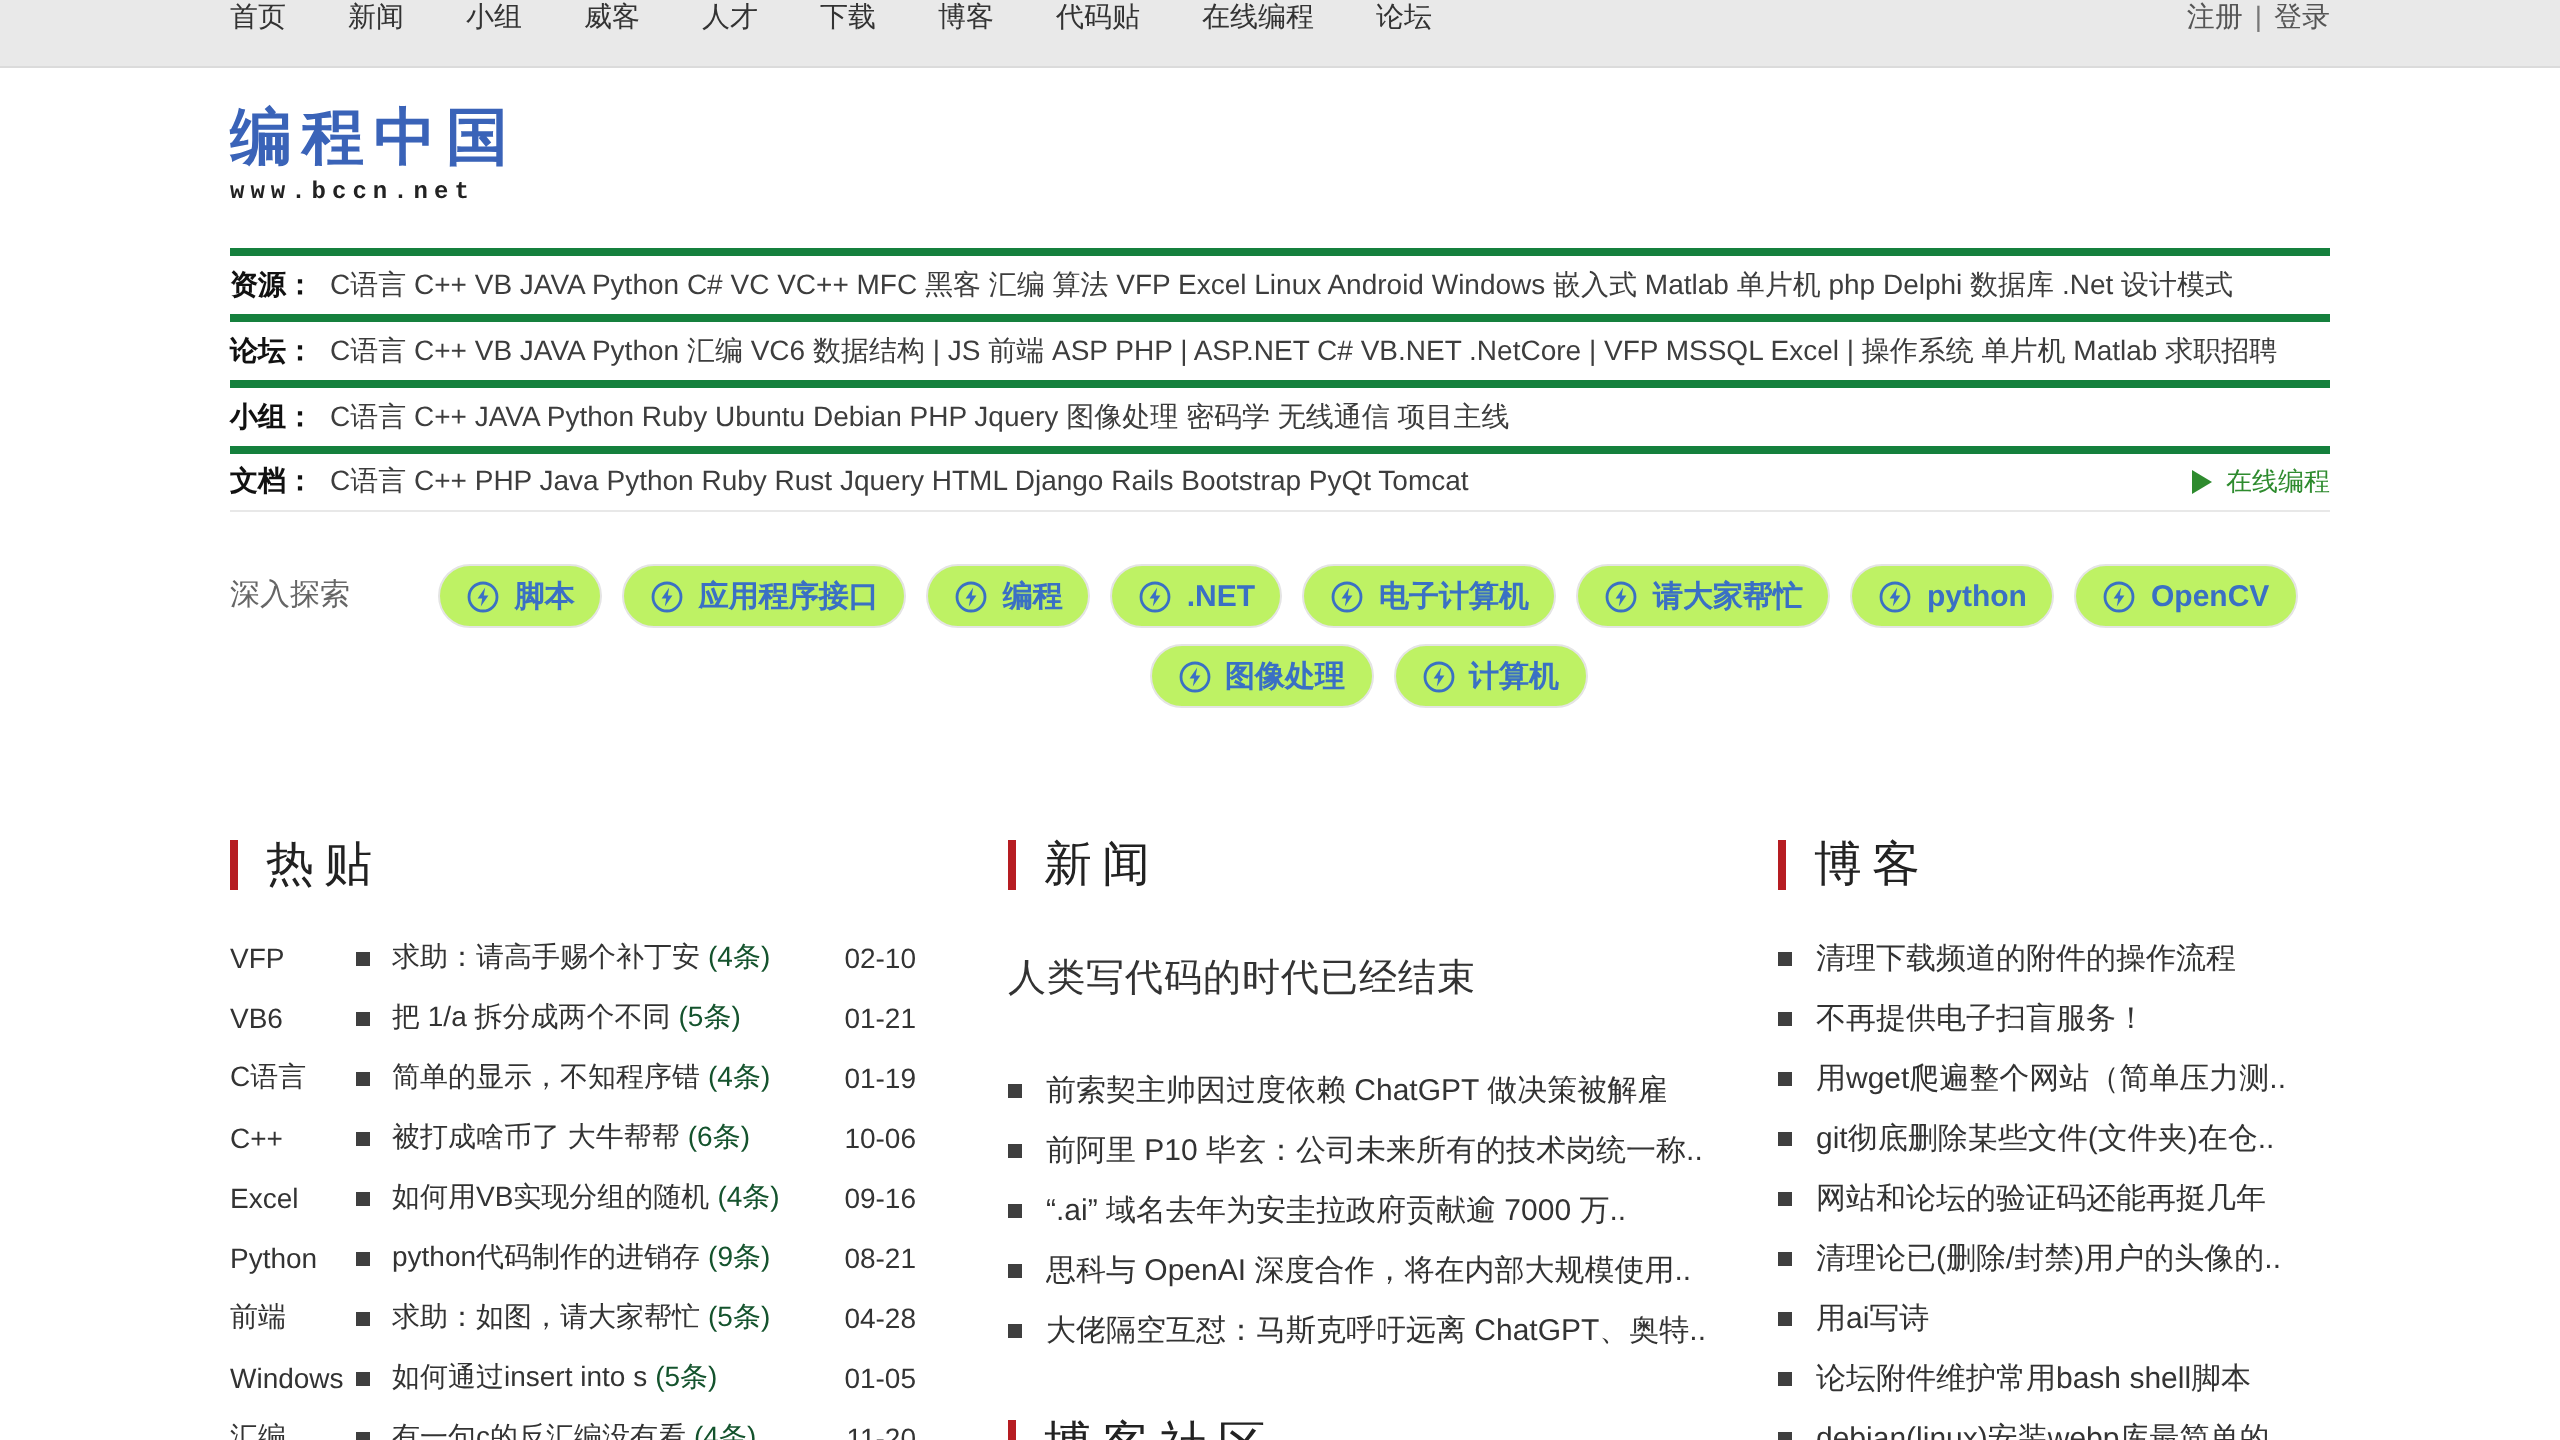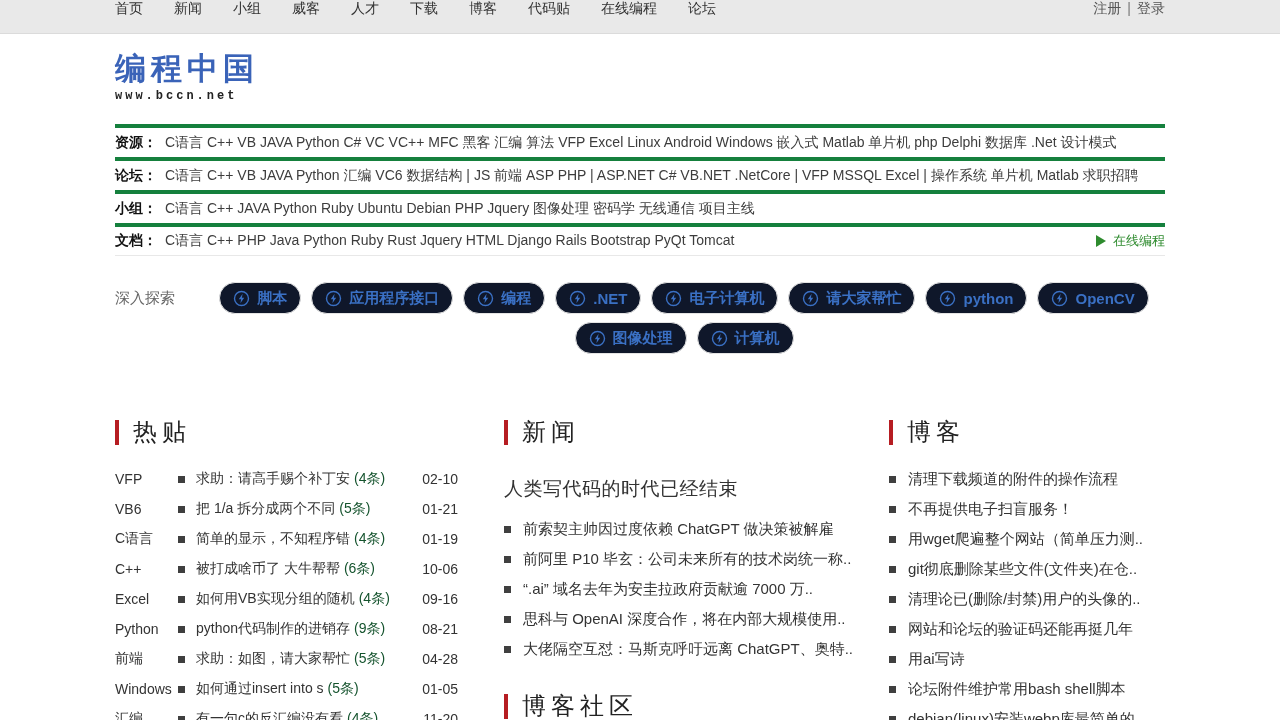--- a/index.html
+++ b/index.html
@@ -32,41 +32,41 @@
   .res-content { color:#3d3d3d; flex:1; white-space:nowrap; overflow:hidden; cursor:pointer; }
   .online-link { color:var(--link-green,#2e8b2e); display:flex; align-items:center; gap:7px; font-size:13px; cursor:pointer; white-space:nowrap; }
   .play-icon { width:0; height:0; border-left:10px solid var(--link-green,#2e8b2e); border-top:6px solid transparent; border-bottom:6px solid transparent; }
 
   
   .explore { display:flex; margin-top:26px; }
   .explore-label { color:#666; font-size:15px; line-height:32px; width:88px; flex:none; }
   .tags { flex:1; display:flex; flex-wrap:wrap; justify-content:center; gap:8px 10px; }
   .tag { display:inline-flex; align-items:center; gap:7px; border:1px solid #e4e4e4; border-radius:17px;
          padding:0 13px; height:32px; color:var(--tag-blue,#3a70c4); font-size:15px; font-weight:600;
-         cursor:pointer; background:#0f172a; white-space:nowrap; }
+         cursor:pointer; background:#bef264; white-space:nowrap; }
   .tag svg { display:block; flex:none; }
 
   
   .columns { display:grid; grid-template-columns:355px 351px 276px; column-gap:34px; margin-top:62px; }
   .col-header { display:flex; align-items:center; gap:14px; }
   .red-bar { width:4px; height:25px; background:var(--accent-red,#b61d22); flex:none; }
   .col-title { font-size:24px; color:#222; letter-spacing:5px; }
 
   .bullet { width:7px; height:7px; background:#3f3f3f; flex:none; }
 
   .hot-list { margin-top:16px; }
   .hot-row { display:flex; align-items:center; height:30px; font-size:14px; cursor:pointer; }
   .hot-cat { width:63px; flex:none; color:#333; }
   .hot-row .bullet { margin-right:11px; }
   .hot-title { white-space:nowrap; overflow:hidden; color:#333; }
   .count { color:#14532d; margin-left:4px; }
   .hot-date { margin-left:auto; padding-right:12px; color:#333; }
 
   .news-headline { font-size:19px; color:#333; margin-top:28px; letter-spacing:0.5px; cursor:pointer; }
-  .item-list { margin-top:12px; }
+  .item-list { margin-top:28px; }
   .item-row { display:flex; align-items:center; height:30px; font-size:15px; cursor:pointer; }
   .item-row .bullet { margin-right:12px; }
   .item-text { white-space:nowrap; overflow:hidden; color:#333; }
 
   .blog-list.item-list { margin-top:16px; }
   .next-header { margin-top:26px; }
 </style>
 </head>
 <body>
 
@@ -353,30 +353,30 @@
             <span class="item-text">用wget爬遍整个网站（简单压力测..</span>
           </div>
 
           <div class="item-row">
             <span class="bullet"></span>
             <span class="item-text">git彻底删除某些文件(文件夹)在仓..</span>
           </div>
 
           <div class="item-row">
             <span class="bullet"></span>
+            <span class="item-text">网站和论坛的验证码还能再挺几年</span>
+          </div>
+
+          <div class="item-row">
+            <span class="bullet"></span>
             <span class="item-text">清理论已(删除/封禁)用户的头像的..</span>
           </div>
 
           <div class="item-row">
             <span class="bullet"></span>
-            <span class="item-text">网站和论坛的验证码还能再挺几年</span>
-          </div>
-
-          <div class="item-row">
-            <span class="bullet"></span>
             <span class="item-text">用ai写诗</span>
           </div>
 
           <div class="item-row">
             <span class="bullet"></span>
             <span class="item-text">论坛附件维护常用bash shell脚本</span>
           </div>
 
           <div class="item-row">
             <span class="bullet"></span>

